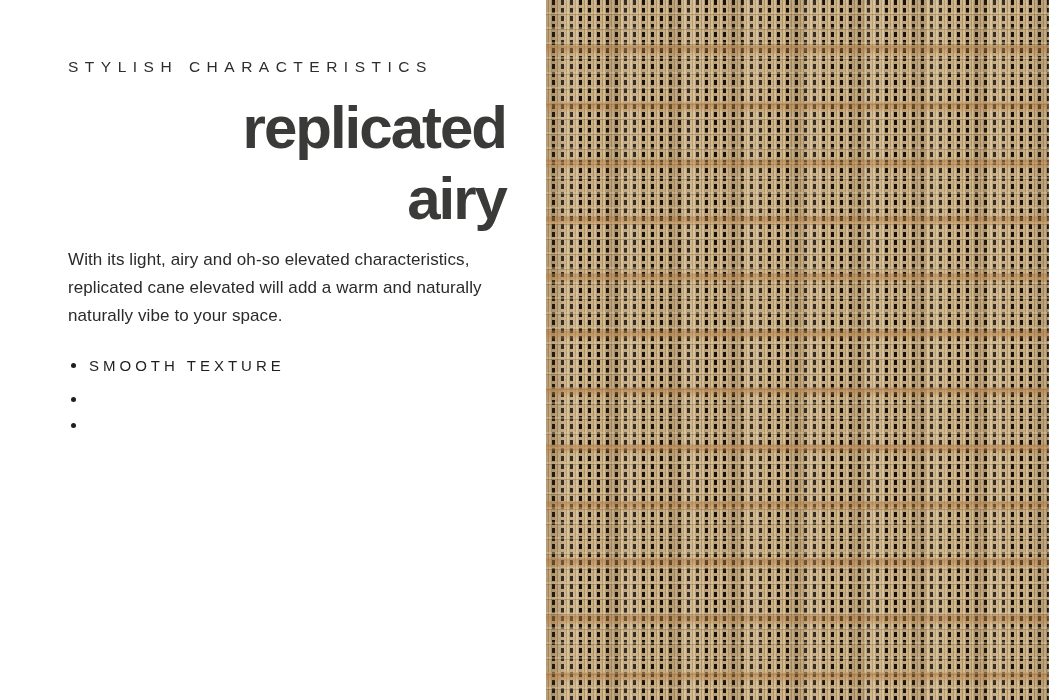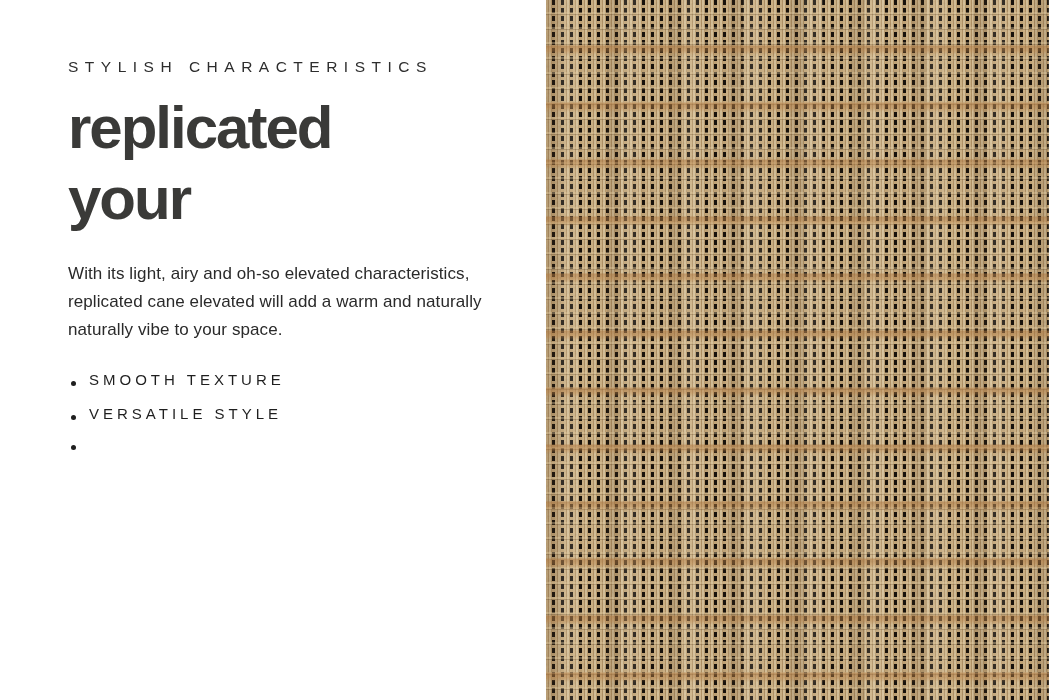--- a/index.html
+++ b/index.html
@@ -29,37 +29,38 @@
     color: #2d2d2d;
     white-space: nowrap;
   }
   .heading {
     margin-top: 16px;
     font-size: 60px;
     line-height: 71px;
     font-weight: 700;
     letter-spacing: -2px;
     color: #3a3a38;
+    text-align: right;
   }
   .heading .line { display: block; }
   .body-copy {
-    margin-top: 26px;
+    margin-top: 12px;
     font-size: 17px;
     line-height: 28px;
     color: #2a2a2a;
     letter-spacing: 0.1px;
   }
   .body-copy .pline { display: block; }
   .bullets {
     margin-top: 26px;
     list-style: none;
   }
   .bullets li {
     display: flex;
-    align-items: center;
+    align-items: flex-start;
     margin-bottom: 14px;
   }
   .dot {
     flex: none;
     width: 5px;
     height: 5px;
     border-radius: 50%;
     background: #1f1f1f;
     margin: 7px 13px 0 3px;
   }
@@ -122,37 +123,36 @@
 </head>
 <body>
 
 <div class="page">
 
   <section class="content">
     <div class="eyebrow">STYLISH CHARACTERISTICS</div>
 
     <h1 class="heading">
       <span class="line">replicated</span>
-      <span class="line">your</span>
+      <span class="line">airy</span>
     </h1>
 
     <p class="body-copy">
       <span class="pline">With its light, airy and oh-so elevated characteristics,</span>
       <span class="pline">replicated cane elevated will add a warm and naturally</span>
       <span class="pline">naturally vibe to your space.</span>
     </p>
 
     <ul class="bullets">
       <li>
         <span class="dot"></span>
         <span class="bullet-text">SMOOTH TEXTURE</span>
       </li>
       <li>
         <span class="dot"></span>
-        <span class="bullet-text">VERSATILE STYLE</span>
       </li>
       <li>
         <span class="dot"></span>
       </li>
     </ul>
   </section>
 
   <aside class="swatch">
     <div class="weave"></div>
     <svg class="noise-overlay" xmlns="http://www.w3.org/2000/svg">

